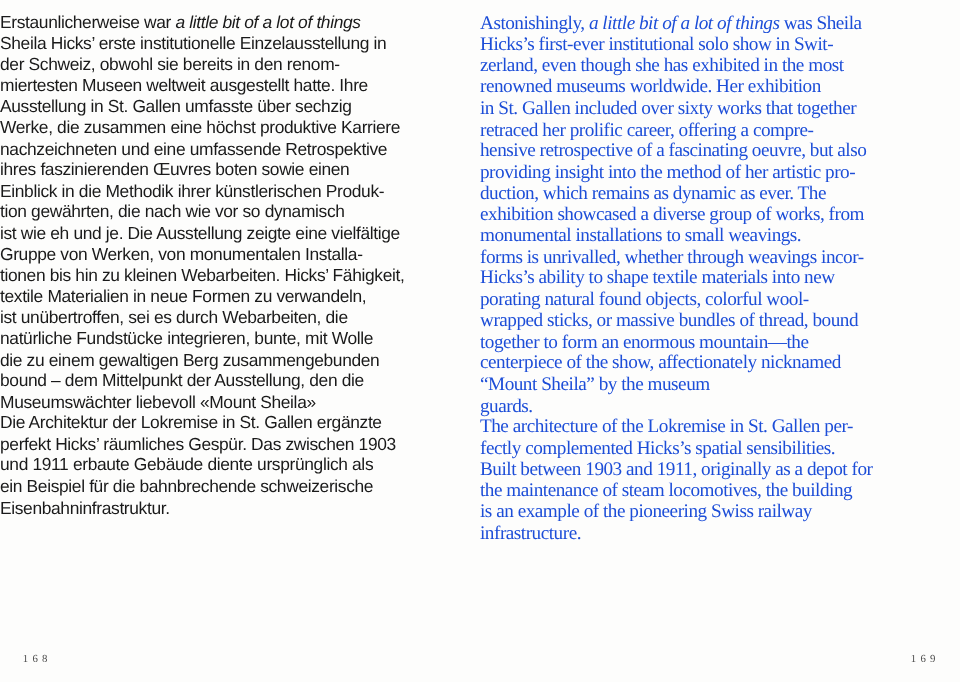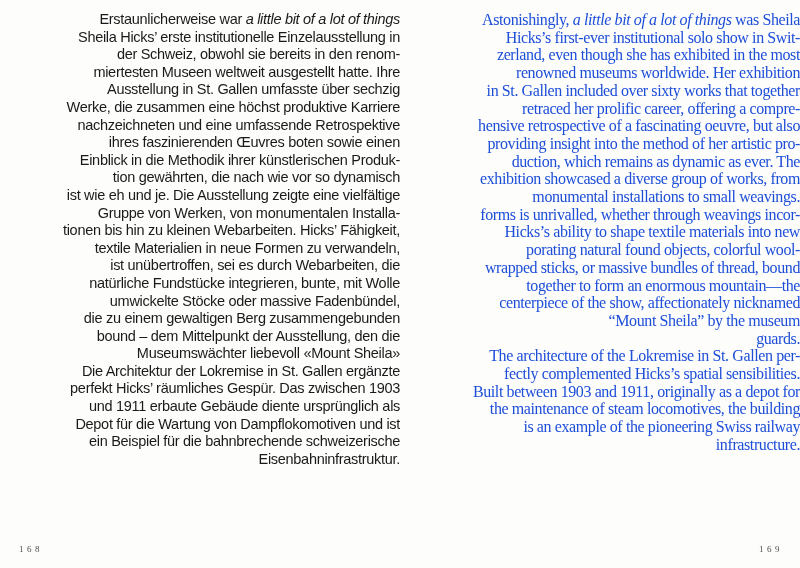--- a/index.html
+++ b/index.html
@@ -20,21 +20,21 @@
     width: 400px;
     height: 568px;
     overflow: hidden;
     flex: 0 0 400px;
   }
   .text-block {
     position: absolute;
     top: 11px;
     left: 0;
     width: 100%;
-    text-align: right;
+    text-align: left;
   }
   .page-left .text-block {
     font-family: "Liberation Sans", sans-serif;
     font-size: 14.5px;
     line-height: 17.6px;
     letter-spacing: -0.3px;
     color: #1a1a1a;
   }
   .page-right .text-block {
     font-family: Liberation Serif, serif;
@@ -73,28 +73,26 @@
         <div class="line"><span>nachzeichneten und eine umfassende Retrospektive</span></div>
         <div class="line"><span>ihres faszinierenden Œuvres boten sowie einen</span></div>
         <div class="line"><span>Einblick in die Methodik ihrer künstlerischen Produk-</span></div>
         <div class="line"><span>tion gewährten, die nach wie vor so dynamisch</span></div>
         <div class="line"><span>ist wie eh und je. Die Ausstellung zeigte eine vielfältige</span></div>
         <div class="line"><span>Gruppe von Werken, von monumentalen Installa-</span></div>
         <div class="line"><span>tionen bis hin zu kleinen Webarbeiten. Hicks’ Fähigkeit,</span></div>
         <div class="line"><span>textile Materialien in neue Formen zu verwandeln,</span></div>
         <div class="line"><span>ist unübertroffen, sei es durch Webarbeiten, die</span></div>
         <div class="line"><span>natürliche Fundstücke integrieren, bunte, mit Wolle</span></div>
-        <div class="line"><span>umwickelte Stöcke oder massive Fadenbündel,</span></div>
         <div class="line"><span>die zu einem gewaltigen Berg zusammengebunden</span></div>
         <div class="line"><span>bound – dem Mittelpunkt der Ausstellung, den die</span></div>
         <div class="line"><span>Museumswächter liebevoll «Mount Sheila»</span></div>
         <div class="line"><span>Die Architektur der Lokremise in St. Gallen ergänzte</span></div>
         <div class="line"><span>perfekt Hicks’ räumliches Gespür. Das zwischen 1903</span></div>
         <div class="line"><span>und 1911 erbaute Gebäude diente ursprünglich als</span></div>
-        <div class="line"><span>Depot für die Wartung von Dampflokomotiven und ist</span></div>
         <div class="line"><span>ein Beispiel für die bahnbrechende schweizerische</span></div>
         <div class="line"><span>Eisenbahninfrastruktur.</span></div>
       </div>
     <div class="page-number">168</div>
   </div>
 
   <div class="page page-right">
     <div class="text-block">
         <div class="line"><span>Astonishingly, </span><i>a little bit of a lot of things</i><span> was Sheila</span></div>
         <div class="line"><span>Hicks’s first-ever institutional solo show in Swit-</span></div>

